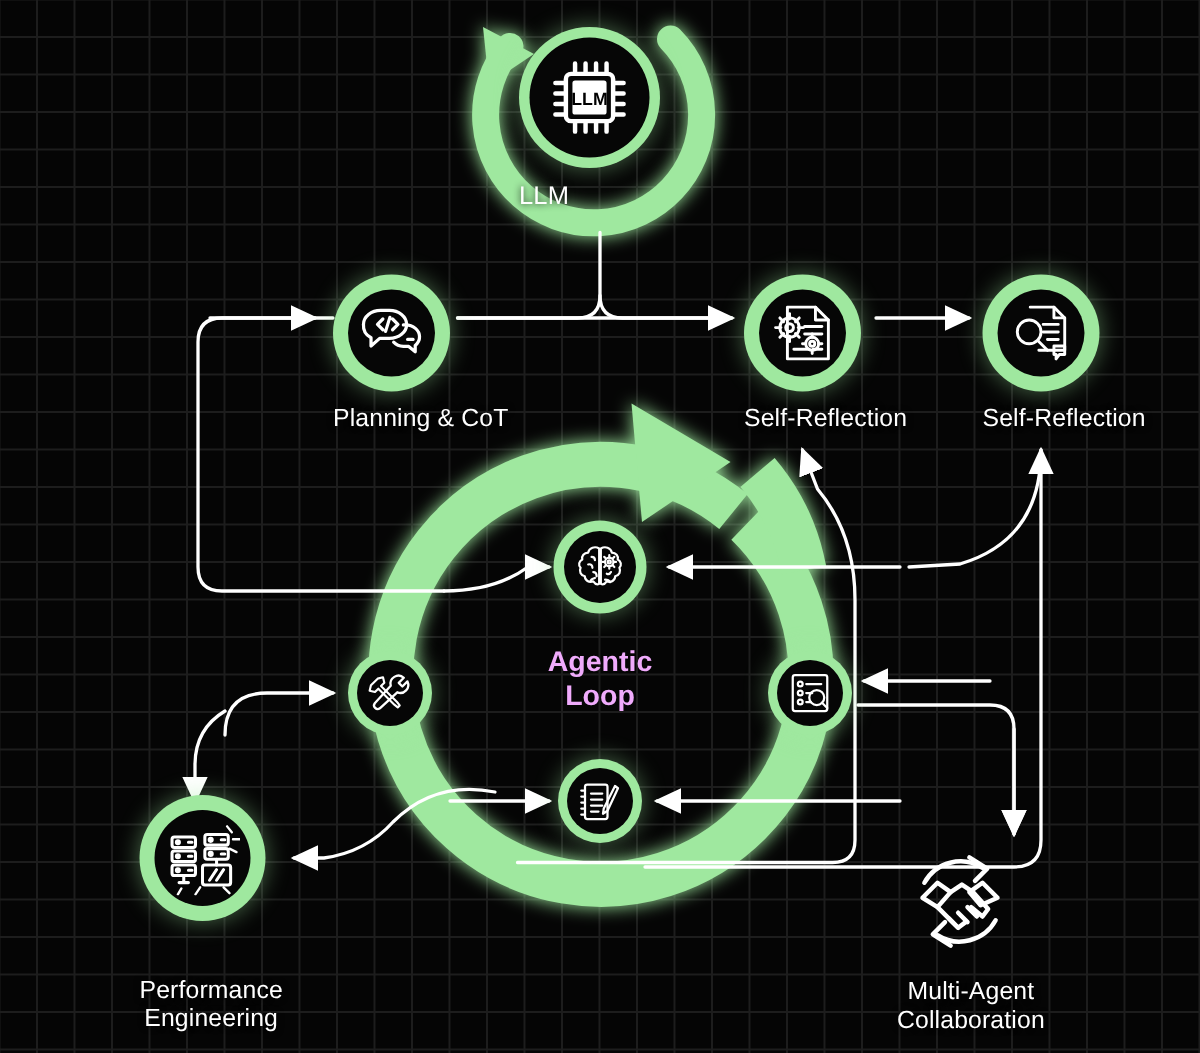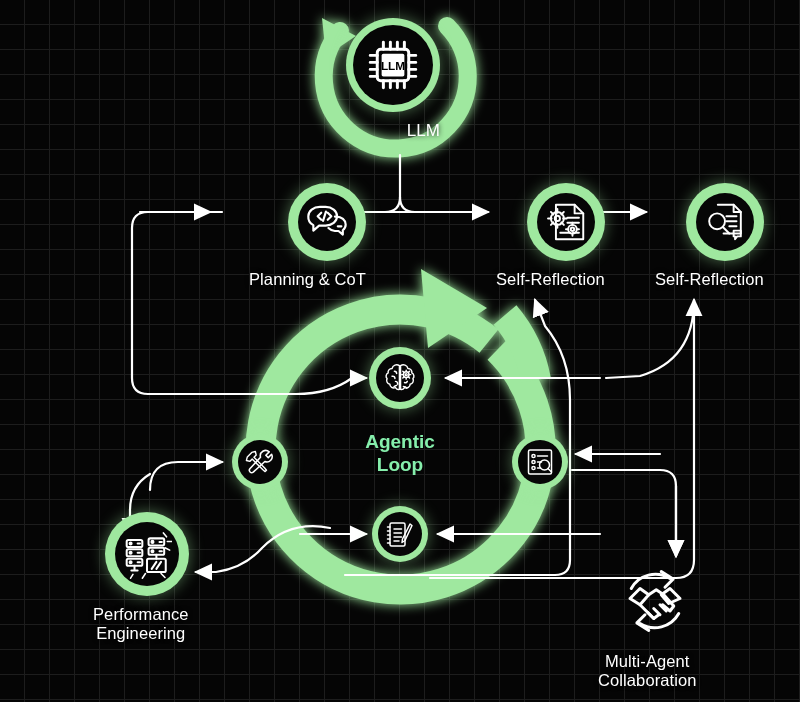--- a/index.html
+++ b/index.html
@@ -11,40 +11,40 @@
     background-image:
       linear-gradient(to right, #1d1d1d 1px, transparent 1px),
       linear-gradient(to bottom, #1d1d1d 1px, transparent 1px);
     background-size:25px 25px;
     background-position:-1px -1px;
   }
   #stage { position:absolute; inset:0; }
   svg.layer { position:absolute; left:0; top:0; width:800px; height:702px; overflow:visible; }
   #connectors { z-index:3; }
   #greenloop { z-index:2; }
-  .node { position:absolute; z-index:5; display:flex; flex-direction:column; align-items:flex-end; }
+  .node { position:absolute; z-index:5; display:flex; flex-direction:column; align-items:flex-start; }
   .ring {
     border-radius:50%;
     background:#9FE89F;
     display:flex; align-items:center; justify-content:center;
     box-shadow:0 0 16px rgba(159,232,159,.45);
   }
   .ring.plain { background:transparent; box-shadow:none; }
   .inner {
     border-radius:50%; background:#060606;
     display:flex; align-items:center; justify-content:center;
   }
   .label {
     color:#ffffff; text-align:center; margin-top:9px;
     font-size:16.5px; font-weight:400; letter-spacing:.1px;
     line-height:1.18; white-space:pre-line; text-shadow:0 0 5px rgba(0,0,0,.9);
   }
   .center-label {
     position:absolute; z-index:6; width:200px; text-align:center;
-    color:#86efac; font-size:19px; font-weight:700; line-height:1.22;
+    color:#f0abfc; font-size:19px; font-weight:700; line-height:1.22;
     white-space:pre-line;
   }
   .ico { display:block; }
 </style>
 </head>
 <body>
 
 <div id="stage">
 
   <svg class="layer" id="greenloop" viewBox="0 0 800 702">
@@ -125,21 +125,21 @@
             <path d="M6 21h8M6 29h8M6 37h8M6 45h8M50 21h8M50 29h8M50 37h8M50 45h8"></path>
           </g>
           <rect x="19" y="19" width="26" height="26" rx="2" fill="#fff"></rect>
           <text x="32" y="37.5" font-family="Liberation Sans, sans-serif" font-size="13.5" font-weight="700" fill="#000" text-anchor="middle">LLM</text>
         </svg>
       </div>
     </div>
     <div class="label" style="font-size:17px;">LLM</div>
   </div>
 
-  <div class="node" style="left:222px; top:183px;margin-left:27px;">
+  <div class="node" style="left:222px; top:183px;">
     <div class="ring" style="width:78px;height:78px;">
       <div class="inner" style="width:58px;height:58px;">
         <svg class="ico" width="46" height="46" viewBox="0 0 64 64">
           <g fill="none" stroke="#fff" stroke-width="3" stroke-linejoin="round" stroke-linecap="round">
             <path d="M6 24a16 13 0 0 1 16-13h8a16 13 0 0 1 16 13 16 13 0 0 1-16 13h-9l-8 7v-7.6A13 13 0 0 1 6 24z"></path>
             <path d="M24 19l-5 5 5 5M33 19l5 5-5 5M30.5 17.5l-4 13"></path>
             <path d="M43 24.5h2a13 11 0 0 1 13 11 13 11 0 0 1-4 8v6l-6-5h-5a13 11 0 0 1-9-4"></path>
             <path d="M47 38h5"></path>
           </g>
         </svg>
@@ -180,21 +180,21 @@
             <circle cx="21" cy="31" r="11"></circle>
             <path d="M29 39l9 9"></path>
             <path d="M44 44h10v8h-5l-3 4v-4h-2z"></path>
           </g>
         </svg>
       </div>
     </div>
     <div class="label">Self-Reflection</div>
   </div>
 
-  <div class="node" style="left:93px; top:512px;">
+  <div class="node" style="left:93px; top:530px;gap:28px;">
     <div class="ring" style="width:84px;height:84px;">
       <div class="inner" style="width:64px;height:64px;">
         <svg class="ico" width="50" height="50" viewBox="0 0 64 64">
           <g fill="none" stroke="#fff" stroke-width="2.6" stroke-linejoin="round" stroke-linecap="round">
             <rect x="6" y="14" width="20" height="9" rx="2"></rect>
             <rect x="6" y="26" width="20" height="9" rx="2"></rect>
             <rect x="6" y="38" width="20" height="9" rx="2"></rect>
             <circle cx="11" cy="18.5" r="1.3"></circle>
               <circle cx="11" cy="30.5" r="1.3"></circle>
               <circle cx="11" cy="42.5" r="1.3"></circle>

